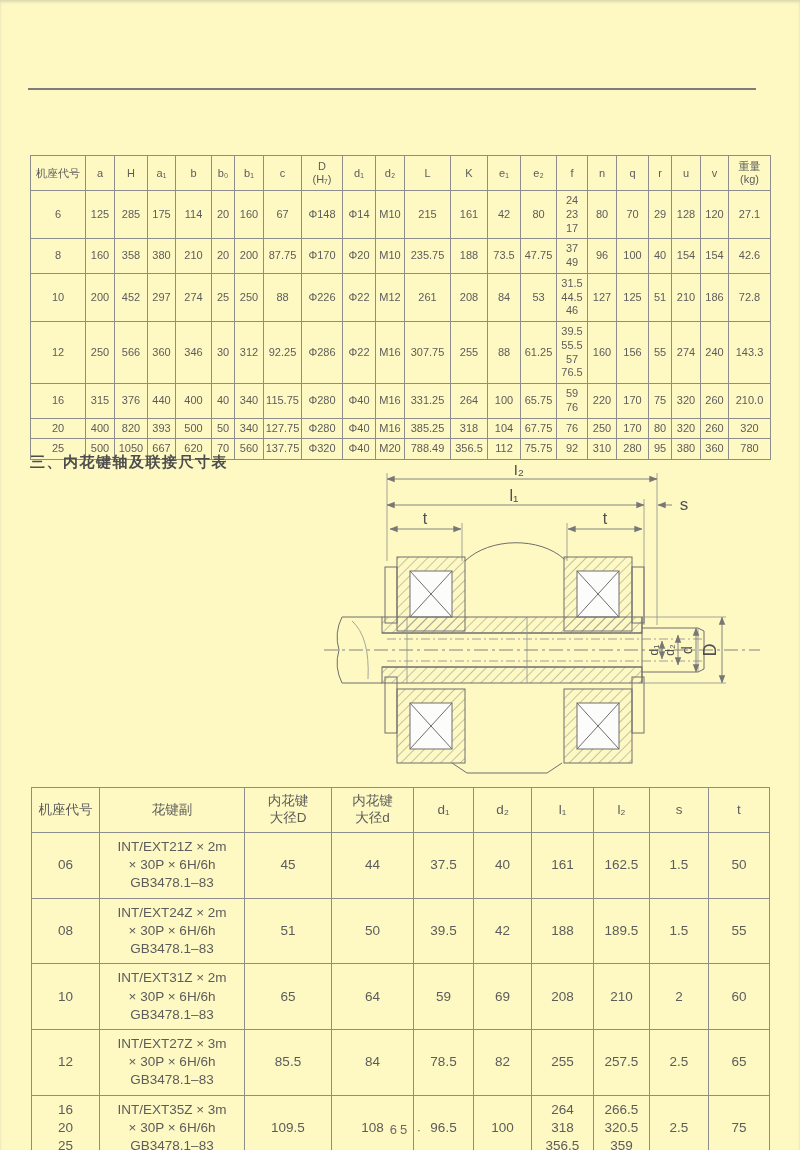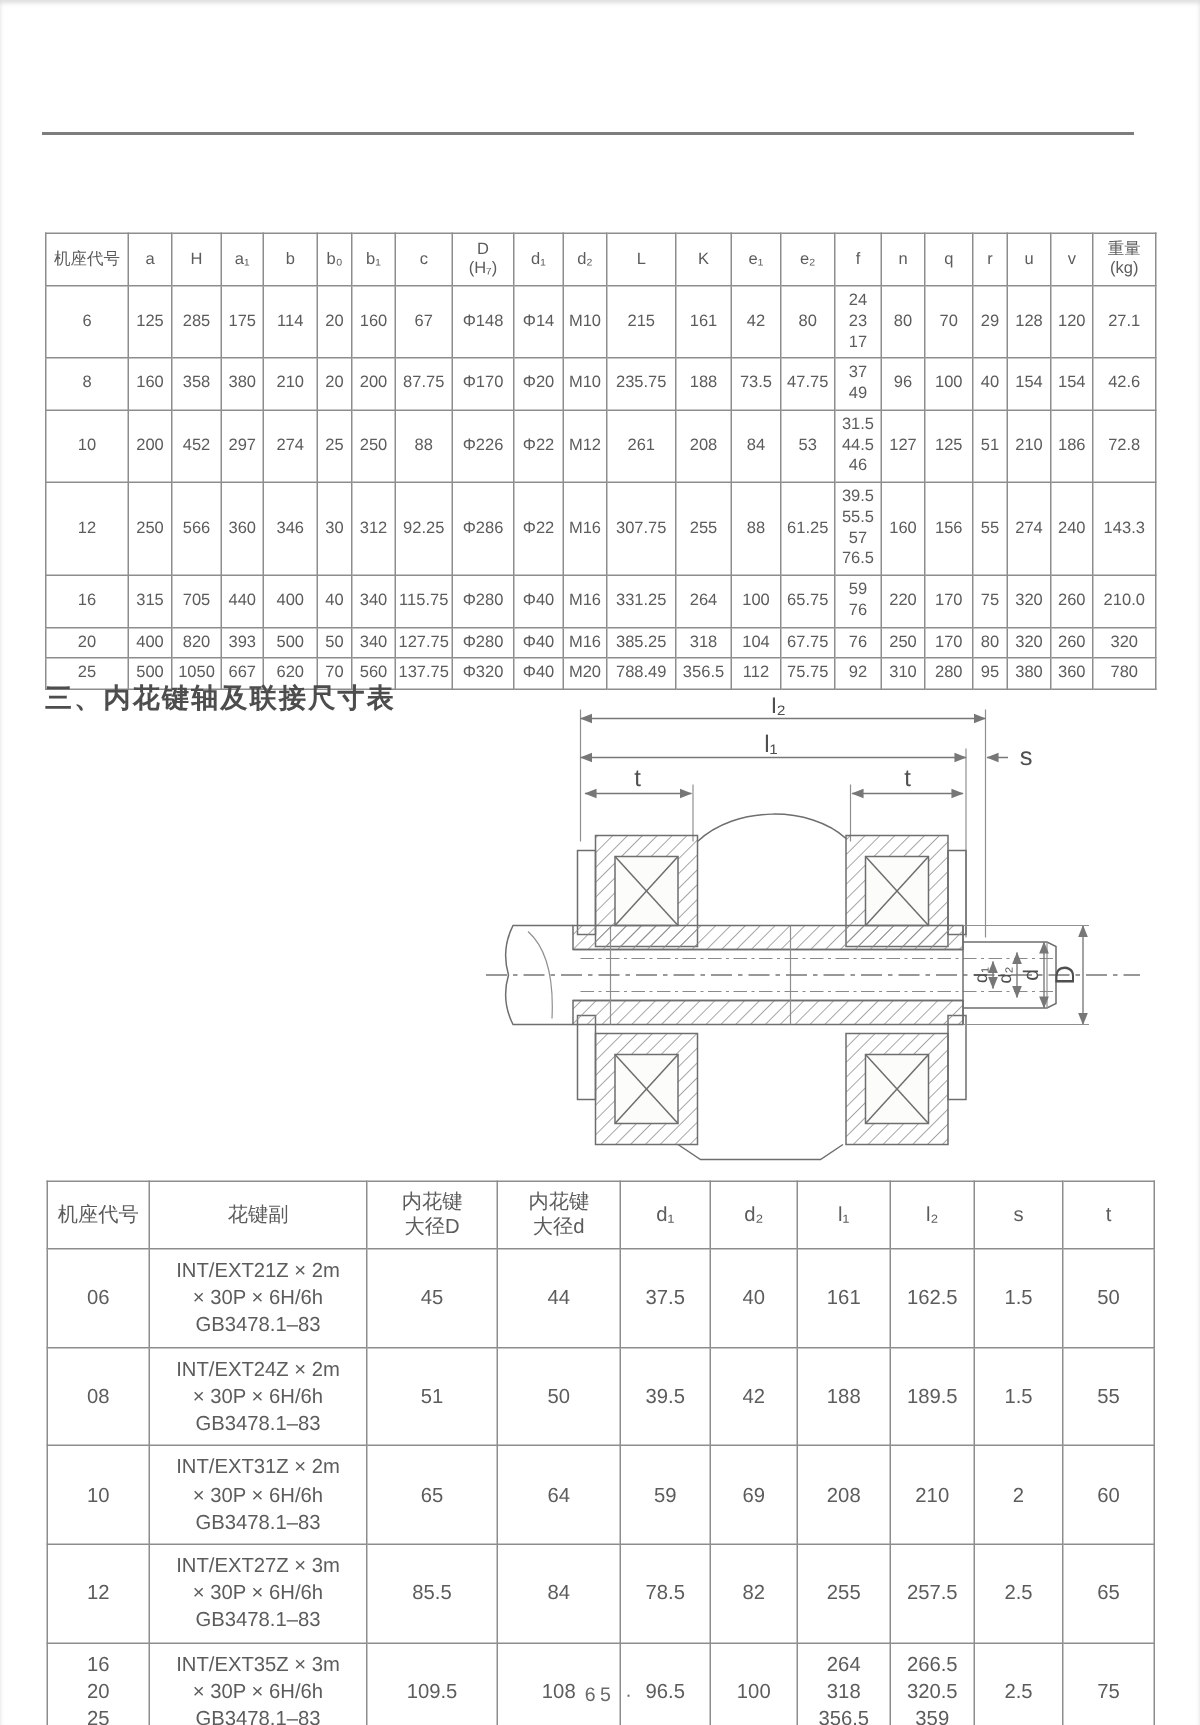--- a/index.html
+++ b/index.html
@@ -1,18 +1,18 @@
 <!DOCTYPE html>
 <html><head>
 <meta charset="utf-8">
 <style>
   html,body { margin:0; padding:0; background:#d8d8d4; }
   .page {
     position:relative; width:800px; height:1150px; margin:0 auto;
-    background:#ffffff;
+    background:#fef9c3;
     font-family:"Liberation Sans","DejaVu Sans",sans-serif;
     color:#5c5c5c; overflow:hidden;
     box-shadow:inset 0 2px 3px rgba(120,120,120,.25);
   }
   .top-rule {
     position:absolute; left:28px; top:88px; width:728px; height:0;
     border-top:2px solid #7d7d7d;
   }
   table { border-collapse:collapse; table-layout:fixed; }
   th,td {
@@ -20,21 +20,21 @@
     white-space:pre-line; font-weight:normal; color:#5c5c5c;
   }
   .t1 { position:absolute; left:30px; top:155px; width:740px; font-size:11px; }
   .t1 th { height:32px; padding:1px 0; font-size:11px; line-height:1.15; }
   .t1 td { padding:3px 0; line-height:1.25; }
   .t2 { position:absolute; left:31px; top:787px; width:738px; font-size:13.5px; }
   .t2 th { height:40px; padding:2px 0; line-height:1.25; }
   .t2 td { padding:5px 0; line-height:1.35; }
   .section-title {
     position:absolute; left:30px; top:453px;
-    font-size:18px; font-weight:bold; color:#4d4d4d; letter-spacing:1.5px;
+    font-size:15px; font-weight:bold; color:#4d4d4d; letter-spacing:1.5px;
   }
   .diagram { position:absolute; left:312px; top:465px; }
   .page-number {
     position:absolute; left:0; right:0; top:1122px; text-align:center;
     font-size:13px; color:#6a6a6a; letter-spacing:3px;
   }
   svg text { font-family:"Liberation Sans","DejaVu Sans",sans-serif; fill:#4f4f4f; }
 </style>
 </head>
 <body>
@@ -197,21 +197,21 @@
           <td>160</td>
           <td>156</td>
           <td>55</td>
           <td>274</td>
           <td>240</td>
           <td>143.3</td>
         </tr>
         <tr>
           <td>16</td>
           <td>315</td>
-          <td>705</td>
+          <td>376</td>
           <td>440</td>
           <td>400</td>
           <td>40</td>
           <td>340</td>
           <td>115.75</td>
           <td>Φ280</td>
           <td>Φ40</td>
           <td>M16</td>
           <td>331.25</td>
           <td>264</td>

